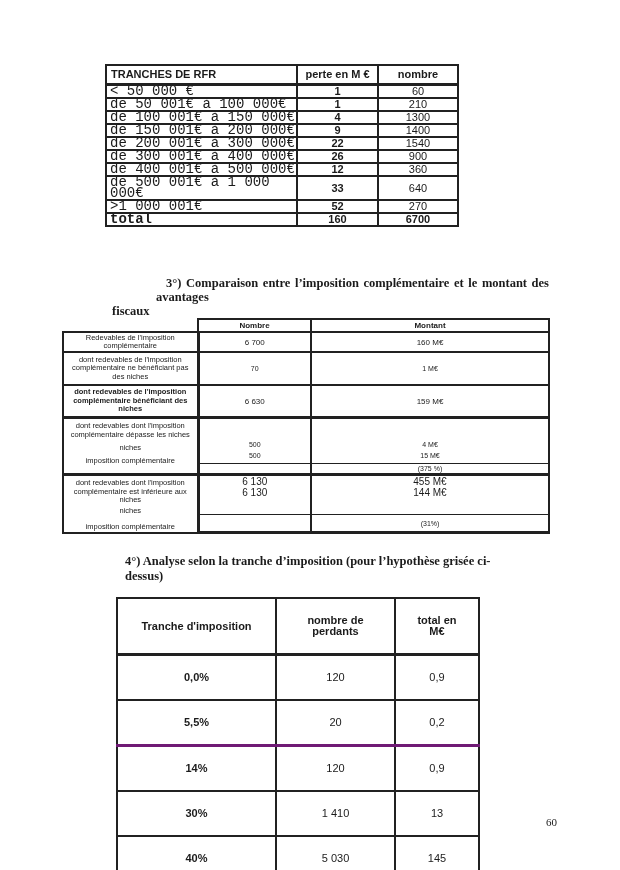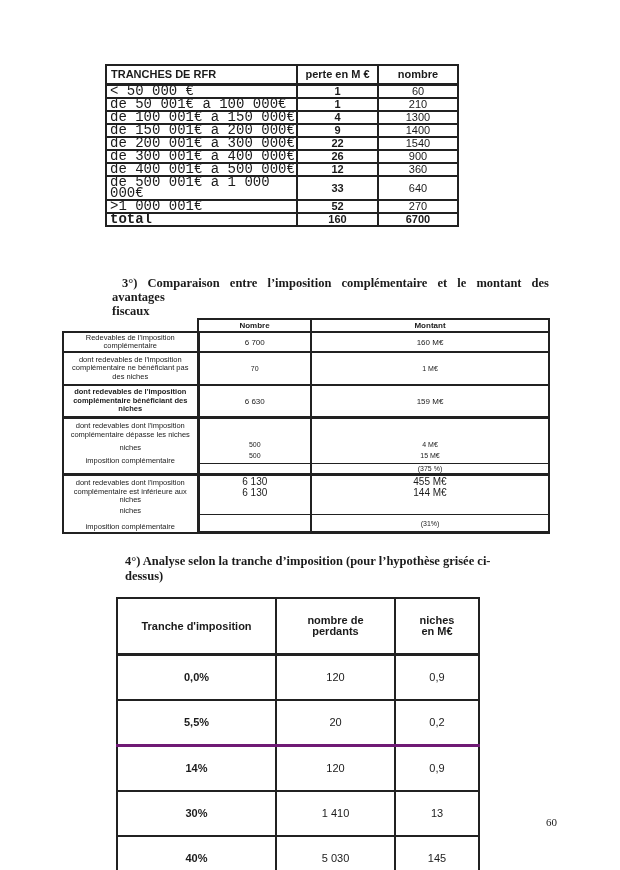--- a/index.html
+++ b/index.html
@@ -18,21 +18,21 @@
   #t1 thead th{height:17px;font-weight:bold;border-bottom:3px solid #212121;}
   #t1 thead th.lft{text-align:left;padding-left:4px;margin-top:24px;}
   #t1 tbody td{height:11px;text-align:center;}
   #t1 tbody td.lbl{text-align:left;padding-left:3px;font-size:14px;font-family:Liberation Mono, monospace;}
   #t1 tbody td.b{font-weight:bold;}
   #t1 tr.total td{font-weight:bold;}
 
   
   #h3{position:absolute;left:112px;top:276px;width:437px;
       font-family:"Liberation Serif",serif;font-weight:bold;font-size:12.5px;line-height:14px;}
-  #h3 .l1{text-align:justify;text-align-last:justify;text-indent:10px;}
+  #h3 .l1{text-align:justify;text-align-last:justify;text-indent:10px;margin-left:44px;}
 
   
   #t2{position:absolute;left:62px;top:318px;}
   #t2 col.c1{width:135px}#t2 col.c2{width:113px}#t2 col.c3{width:238px}
   #t2 td,#t2 th{border:2px solid #212121;padding:0 2px;text-align:center;vertical-align:middle;}
   #t2 th{font-size:8px;font-weight:bold;height:11px;}
   #t2 td.nb{border:none;}
   #t2 td.rlbl{font-size:7.5px;line-height:8.5px;border-right:3px solid #212121;}
   #t2 td.rlbl.bold{font-weight:bold;}
   #t2 td.val{font-size:8px;}
@@ -222,21 +222,21 @@
 <table id="t3">
   <colgroup>
       <col class="c1">
       <col class="c2">
       <col class="c3">
     </colgroup>
   <thead>
     <tr>
       <th>Tranche d'imposition</th>
       <th>nombre de perdants</th>
-      <th>niches en M€</th>
+      <th>total en M€</th>
     </tr>
   </thead>
   <tbody>
     <tr>
       <td class="tranche">0,0%</td>
       <td>120</td>
       <td>0,9</td>
     </tr>
     <tr>
       <td class="tranche">5,5%</td>

